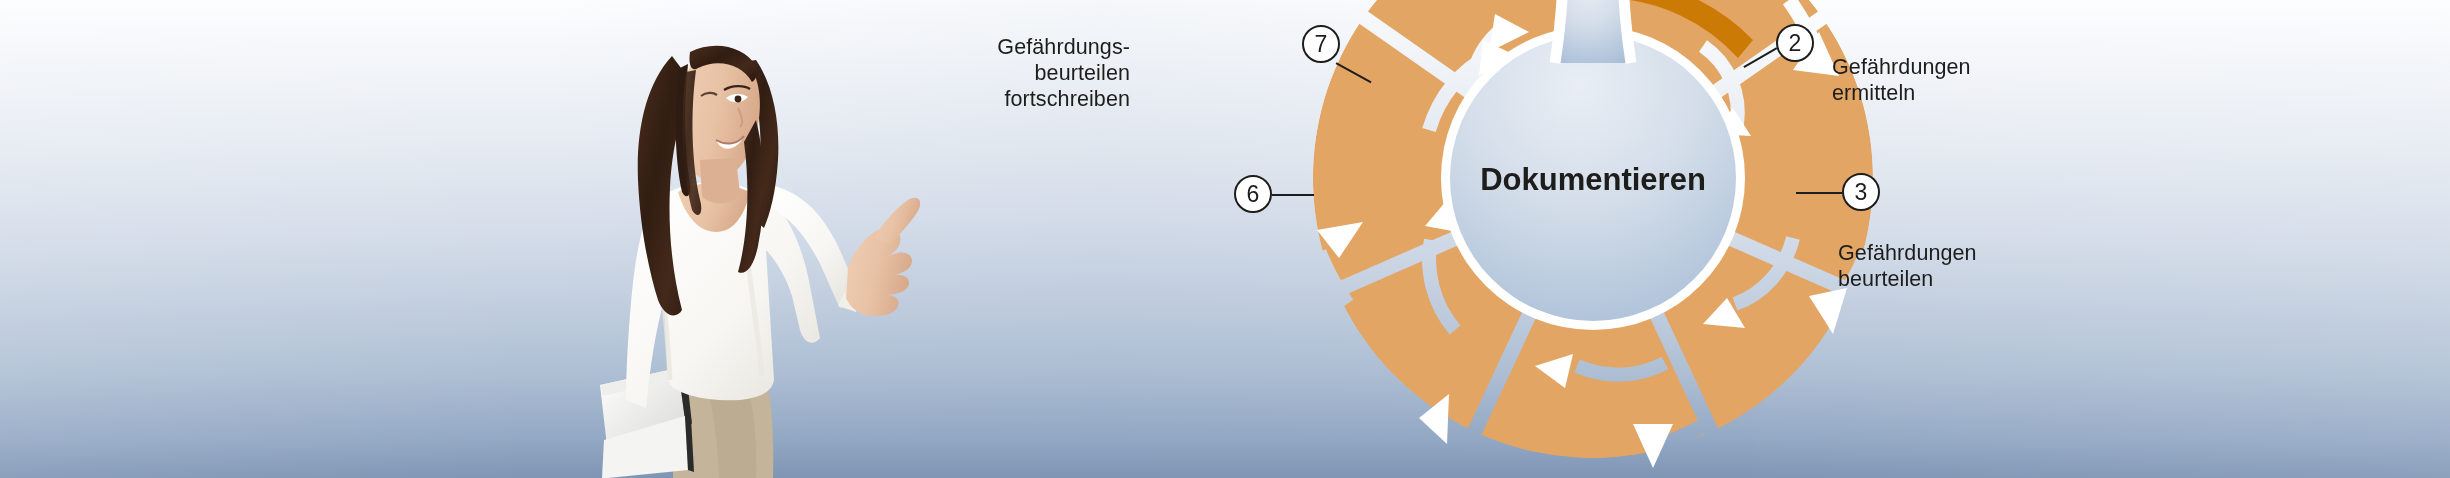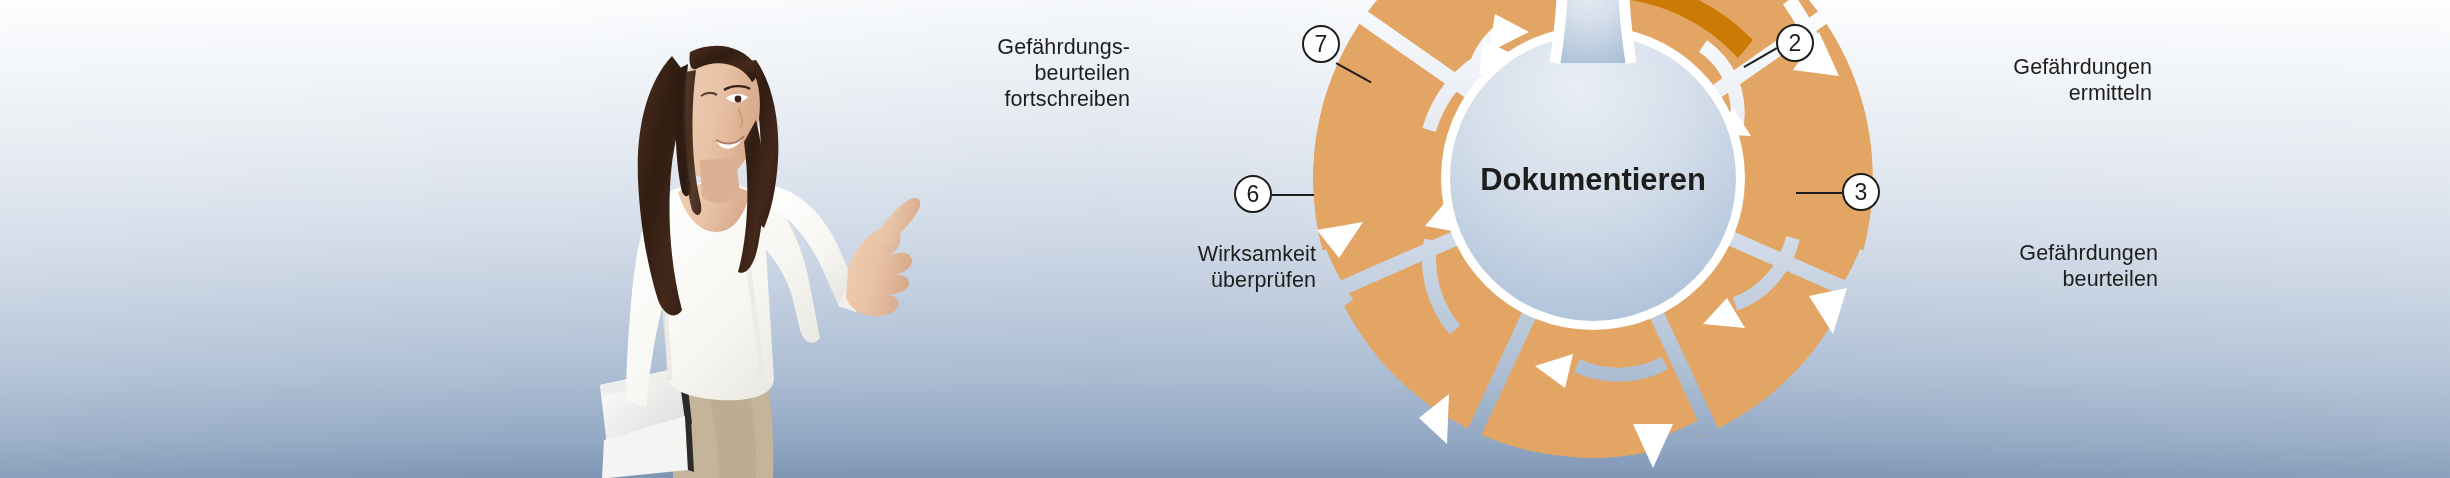--- a/index.html
+++ b/index.html
@@ -65,21 +65,21 @@
 
   
   .callout {
     position:absolute;
     color:#1d1d1b;
     font-size:21.5px;
     line-height:26px;
     white-space:pre-line;
     letter-spacing:0.1px;
   }
-  .callout.right { text-align:right; }
+  .callout.right { text-align:left; }
   .callout.left  { text-align:right; }
 
   .num-badge {
     position:absolute;
     width:38px; height:38px;
     border-radius:50%;
     background:#ffffff;
     border:2.6px solid #1d1d1b;
     display:flex;
     align-items:center;
@@ -324,24 +324,20 @@
   </div>
   <div class="num-badge" style="left:1302px; top:25px;">
     <span>7</span>
   </div>
   <div class="leader" style="left:1336px; top:62px; width:40px; transform:rotate(29deg);"></div>
 
   <div class="num-badge" style="left:1234px; top:175px;">
     <span>6</span>
   </div>
   <div class="leader" style="left:1272px; top:194px; width:42px;"></div>
-  <div class="callout left" style="right:1134px; top:215px; width:300px;">
-    <span>Wirksamkeit
-überprüfen</span>
-  </div>
 
   <div class="num-badge" style="left:1776px; top:24px;">
     <span>2</span>
   </div>
   <div class="leader" style="left:1744px; top:66px; width:38px; transform:rotate(-30deg);"></div>
   <div class="callout right" style="left:1832px; top:28px; width:320px;">
     <span>Gefährdungen
 ermitteln</span>
   </div>
 

